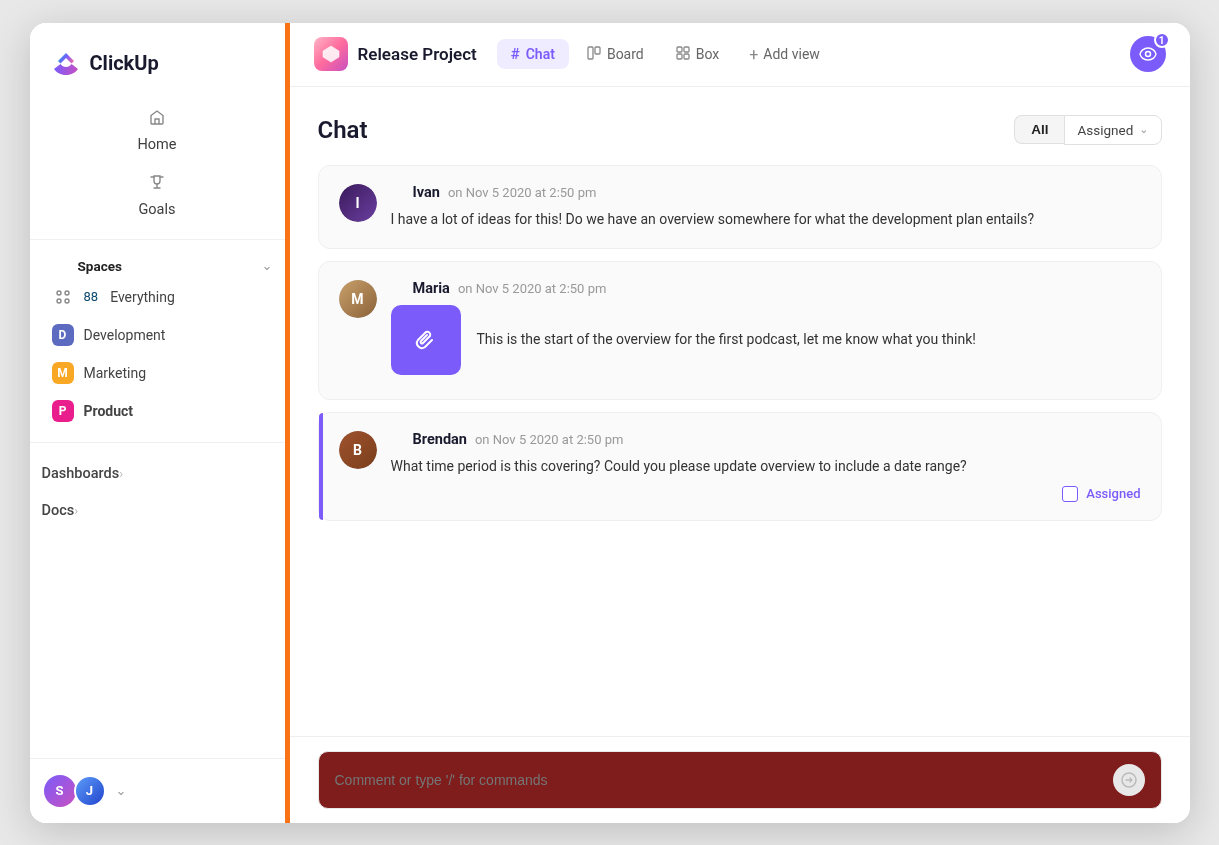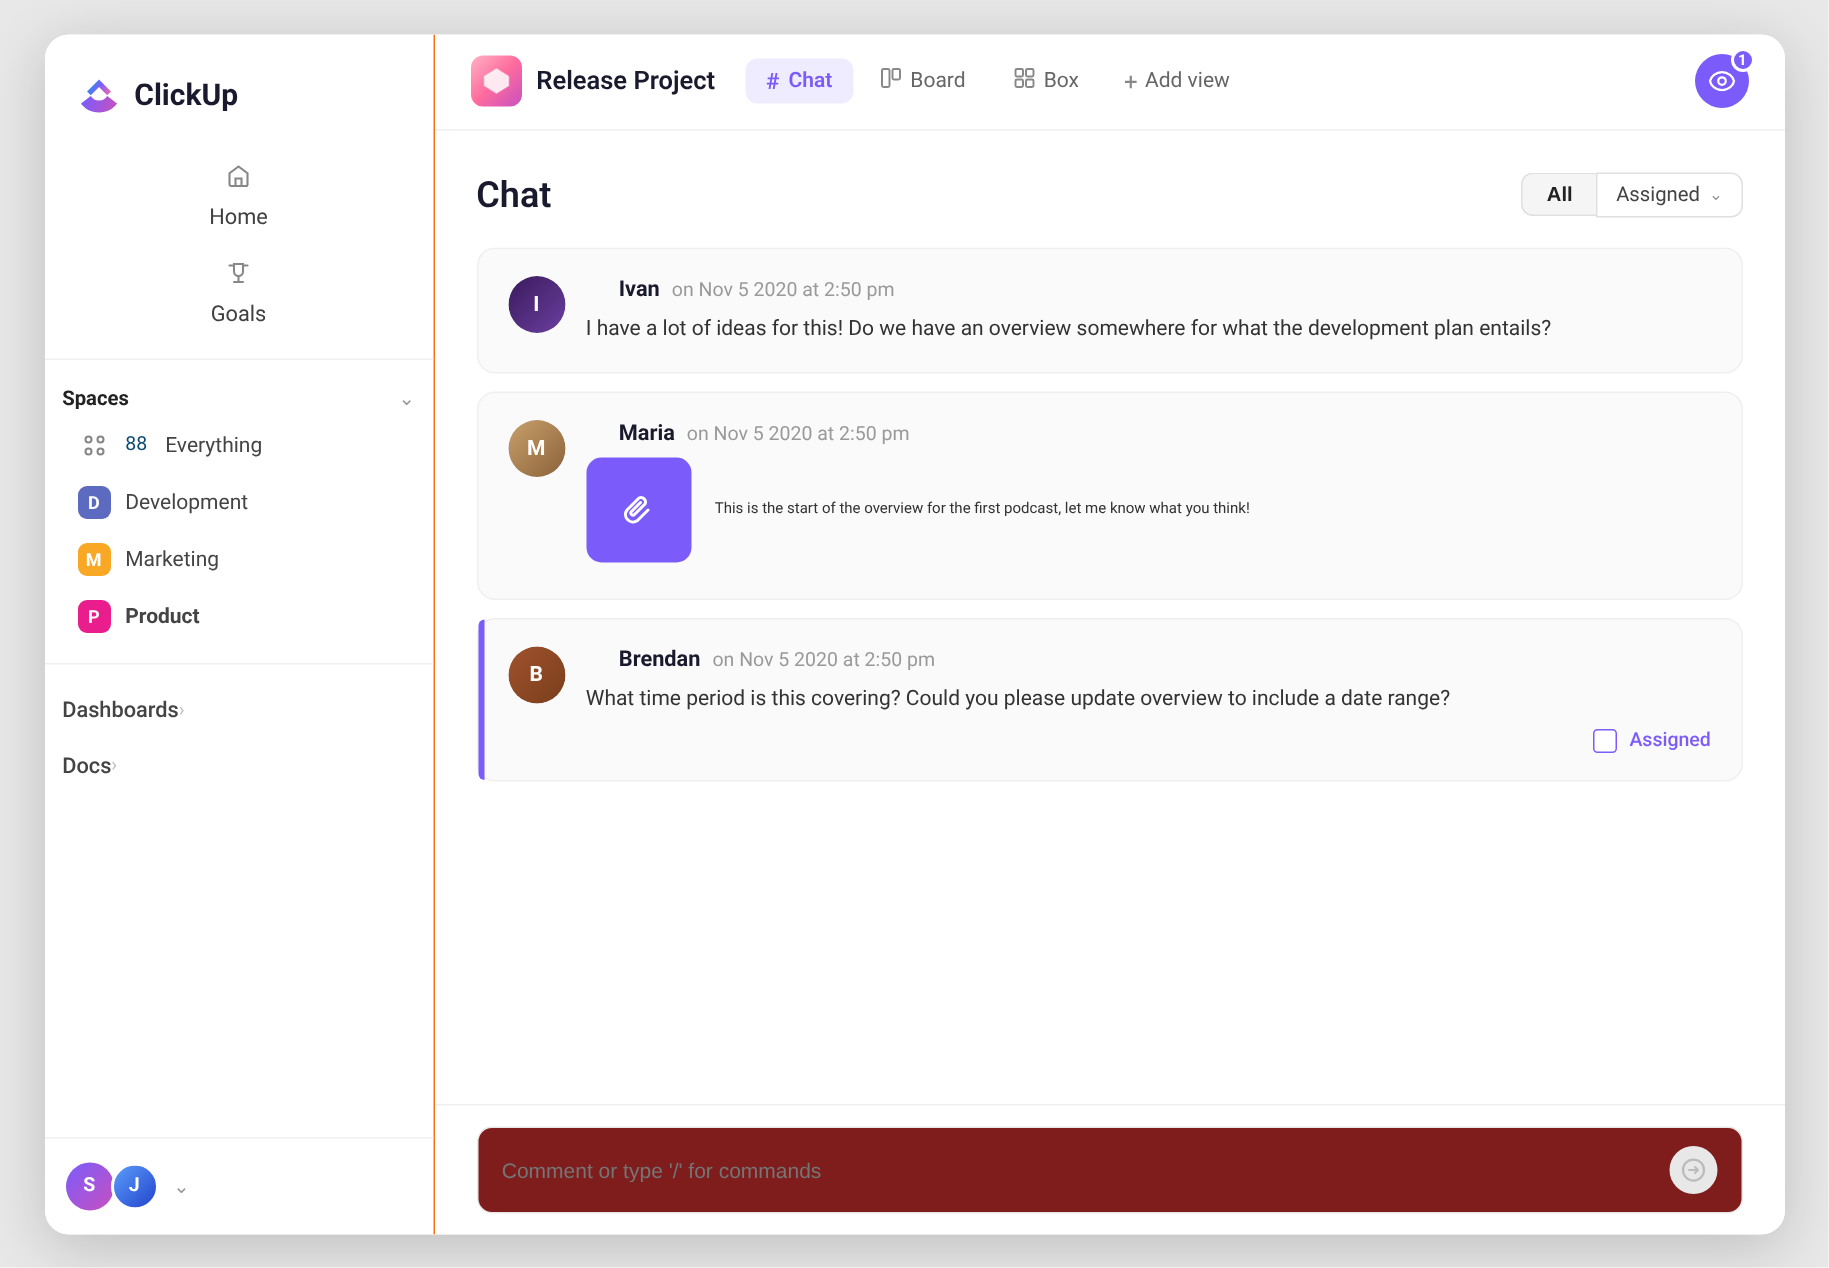--- a/index.html
+++ b/index.html
@@ -18,21 +18,21 @@
       border-radius: 16px;
       box-shadow: 0 8px 40px rgba(0,0,0,0.18);
       display: flex;
       overflow: hidden;
     }
     
     .sidebar {
       width: 260px;
       min-width: 260px;
       background: #fff;
-      border-right: 1px solid #f97316;
+      border-right: 5px solid #f97316;
       display: flex;
       flex-direction: column;
       padding-bottom: 0;
     }
     .sidebar-logo {
       display: flex;
       align-items: center;
       gap: 8px;
       padding: 24px 20px 20px 20px;
     }
@@ -81,20 +81,21 @@
       display: flex;
       align-items: center;
       justify-content: space-between;
       padding: 6px 12px 4px 12px;
       cursor: pointer;
     }
     .spaces-label {
       font-weight: 700;
       font-size: 13.5px;
       color: #222;
+      margin-left: 36px;
     }
     .chevron-icon {
       color: #999;
       font-size: 13px;
     }
     .space-item {
       display: flex;
       align-items: center;
       gap: 10px;
       padding: 8px 10px;
@@ -364,21 +365,21 @@
       width: 70px;
       height: 70px;
       border-radius: 10px;
       background: #7b5cfa;
       display: flex;
       align-items: center;
       justify-content: center;
       flex-shrink: 0;
     }
     .attachment-text {
-      font-size: 10px;
+      font-size: 14px;
       color: #333;
       line-height: 1.55;
     }
     .assigned-row {
       display: flex;
       align-items: center;
       justify-content: flex-end;
       margin-top: 8px;
       gap: 8px;
     }

